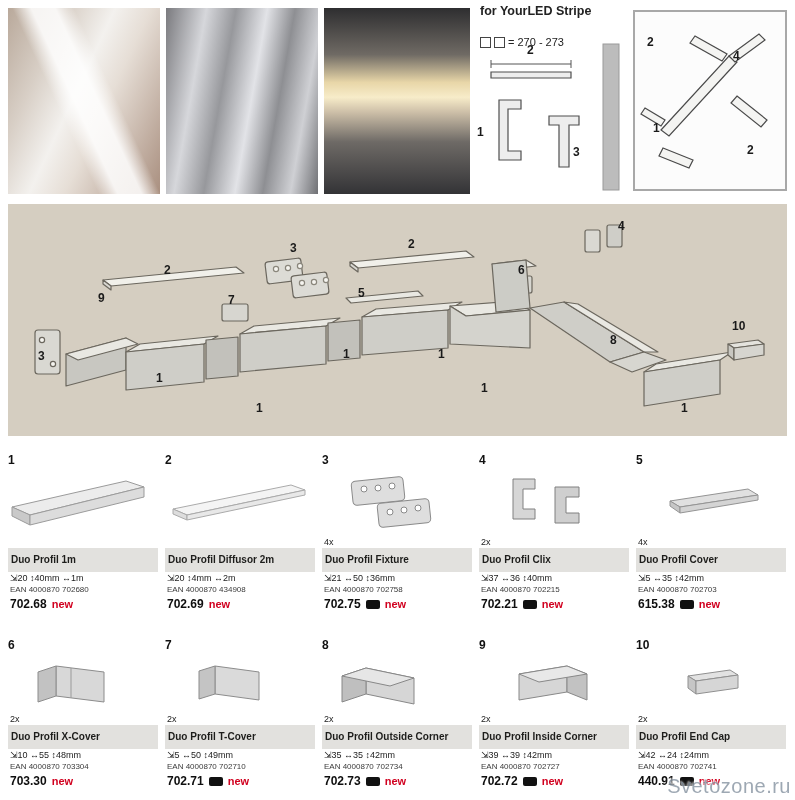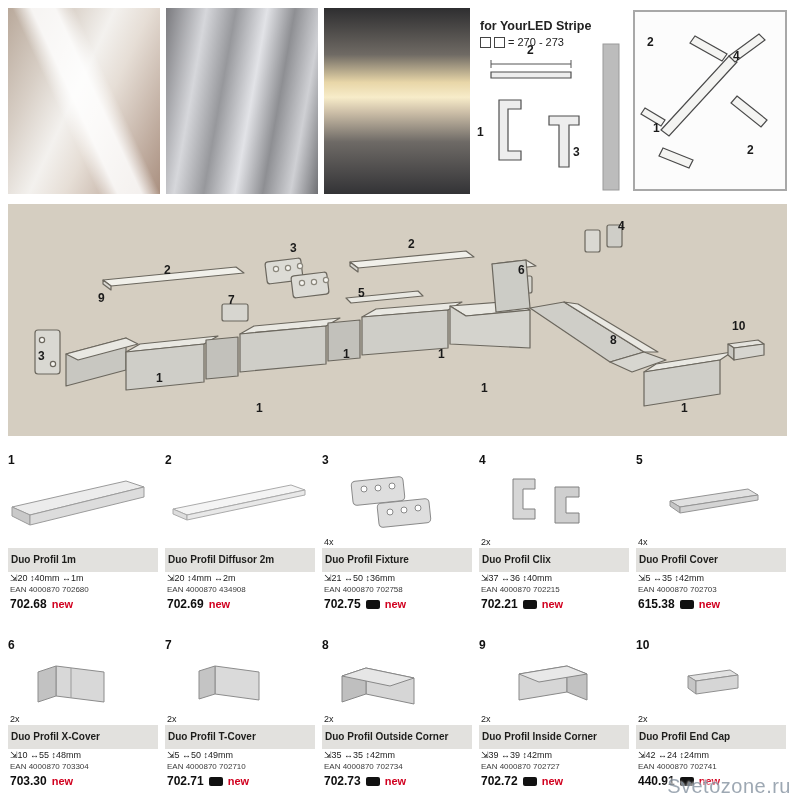--- a/index.html
+++ b/index.html
@@ -9,21 +9,21 @@
   
   .photo{position:absolute;top:8px;height:186px;}
   #photo1{left:8px;width:152px;
     background:linear-gradient(65deg,rgba(255,255,255,0) 38%,rgba(255,255,255,.85) 46%,rgba(255,255,255,.85) 56%,rgba(255,255,255,0) 64%),
                linear-gradient(115deg,#b9a99b 0%,#d8cfc6 25%,#f3f1ee 45%,#e6ded6 60%,#a98f7f 100%);}
   #photo2{left:166px;width:152px;
     background:linear-gradient(100deg,#7a7a7e 0%,#d6d7db 22%,#97989c 38%,#e2e3e7 55%,#8e8f93 70%,#cfd0d4 85%,#6f7074 100%);}
   #photo3{left:324px;width:146px;
     background:linear-gradient(180deg,#2e2e30 0%,#6f6a64 25%,#e8d6a8 40%,#f7ecc9 48%,#cdbfa8 56%,#6e6a66 72%,#333336 100%);}
   
-  .for-text{left:480px;top:19px;font-size:12.5px;font-weight:bold;color:#222;}
+  .for-text{left:480px;top:4px;font-size:12.5px;font-weight:bold;color:#222;}
   .pages-line{left:480px;top:36px;font-size:11px;color:#222;display:flex;align-items:center;gap:3px;}
   .page-ico{display:inline-block;width:9px;height:9px;border:1.2px solid #444;background:#fff;}
   
   #tech{left:475px;top:42px;width:152px;height:152px;}
   
   #assembly{left:633px;top:10px;width:150px;height:177px;border:2px solid #a8a8a8;background:#fcfcfc;}
   .callout{position:absolute;font-weight:bold;font-size:12px;color:#1a1a1a;line-height:1;}
   
   #panel{left:8px;top:204px;width:779px;height:232px;background:#d5cec1;}
   #datasvet{position:absolute;right:14px;top:26px;font-family:"Liberation Serif",serif;

